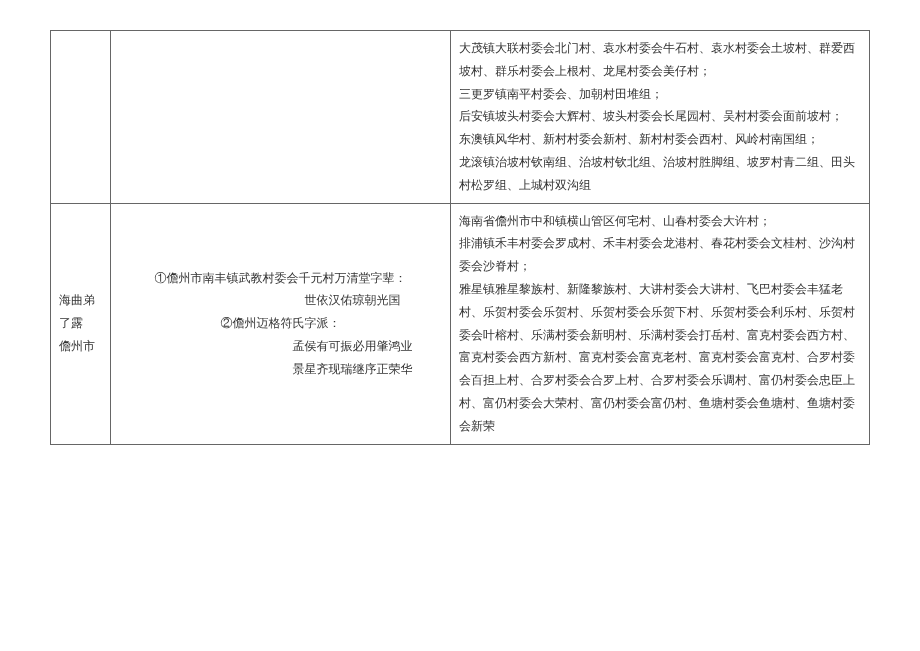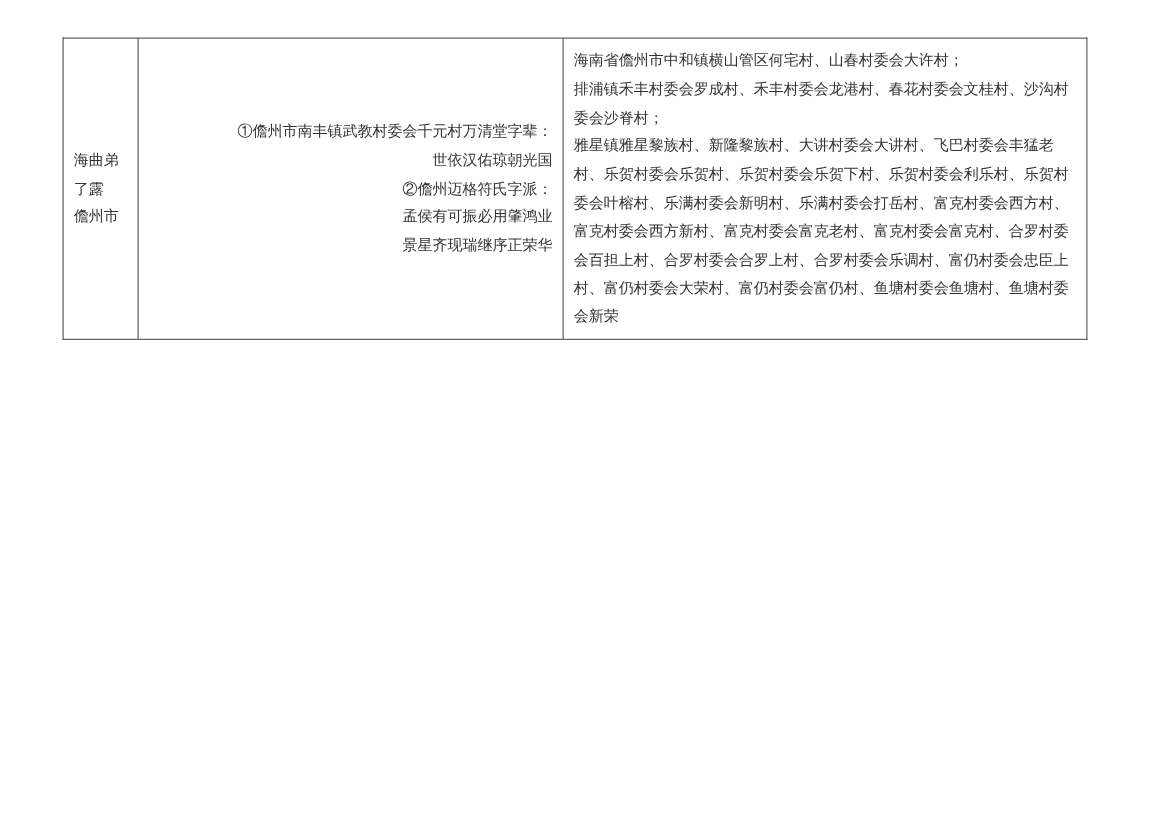--- a/index.html
+++ b/index.html
@@ -21,32 +21,41 @@
       border: 1px solid #666;
       vertical-align: top;
       padding: 6px 8px;
       line-height: 1.9;
       word-break: break-all;
     }
     .col1 { width: 60px; }
     .col2 { width: 340px; }
     .col3 { width: auto; }
     .center-vert { vertical-align: middle; }
-    .poem-block { text-align: right; }
+    .poem-block { text-align: center; }
   </style>
 </head>
 <body>
 
 <table>
   <colgroup>
     <col class="col1">
     <col class="col2">
     <col class="col3">
   </colgroup>
   <tbody>
+    <tr>
+      <td></td>
+      <td></td>
+      <td><span style="white-space:pre-line">大茂镇大联村委会北门村、袁水村委会牛石村、袁水村委会土坡村、群爱西坡村、群乐村委会上根村、龙尾村委会美仔村；
+三更罗镇南平村委会、加朝村田堆组；
+后安镇坡头村委会大辉村、坡头村委会长尾园村、吴村村委会面前坡村；
+东澳镇风华村、新村村委会新村、新村村委会西村、风岭村南国组；
+龙滚镇治坡村钦南组、治坡村钦北组、治坡村胜脚组、坡罗村青二组、田头村松罗组、上城村双沟组</span></td>
+    </tr>
     <tr>
       <td class="center-vert"><span style="white-space:pre-line">海曲弟了露
 儋州市</span></td>
       <td class="center-vert poem-block"><span style="white-space:pre-line">①儋州市南丰镇武教村委会千元村万清堂字辈：
 　　　　　　　　　　　　世依汉佑琼朝光国
 ②儋州迈格符氏字派：
 　　　　　　　　　　　　孟侯有可振必用肇鸿业
 　　　　　　　　　　　　景星齐现瑞继序正荣华</span></td>
       <td><span style="white-space:pre-line">海南省儋州市中和镇横山管区何宅村、山春村委会大许村；
 排浦镇禾丰村委会罗成村、禾丰村委会龙港村、春花村委会文桂村、沙沟村委会沙脊村；

